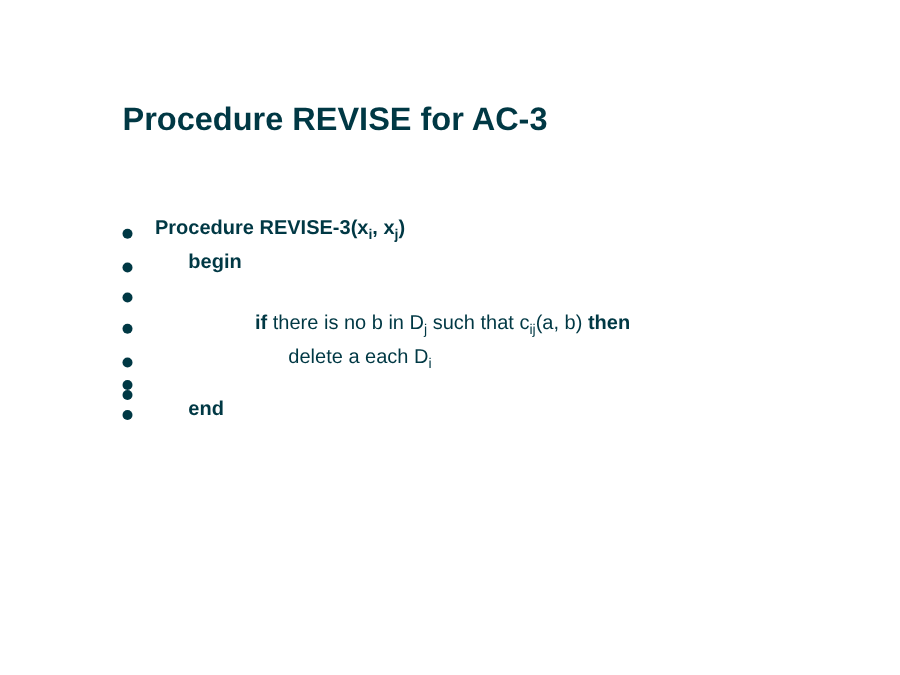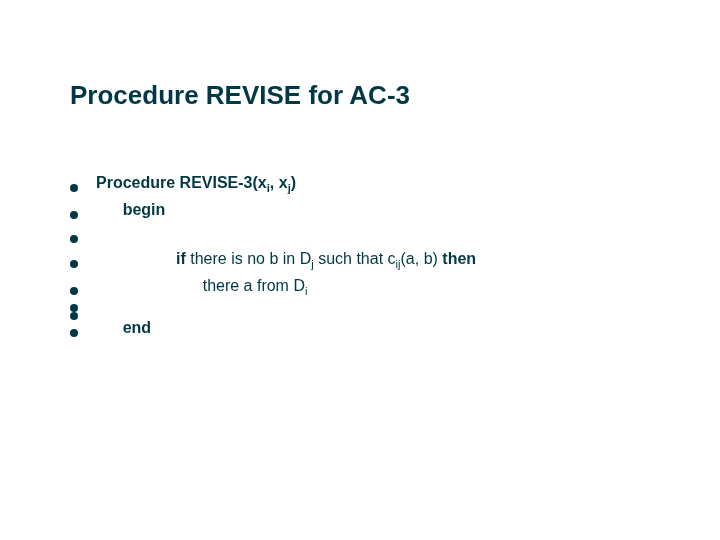--- a/index.html
+++ b/index.html
@@ -9,21 +9,21 @@
     height: 540px;
     background: #ffffff;
     font-family: Arial, Helvetica, sans-serif;
     color: #003844;
   }
   .slide {
     position: relative;
     width: 632px;
     height: 540px;
     box-sizing: border-box;
-    padding: 80px 70px 0 70px;
+    padding: 80px 70px 0 98px;
   }
   .title {
     font-size: 26px;
     font-weight: bold;
     color: #003844;
     margin-bottom: 60px;
   }
   .content {
     font-size: 16px;
     line-height: 1.55;
@@ -70,21 +70,21 @@
       <div class="line">
         <span class="bullet"></span>
         <span class="text"><span>            </span></span>
       </div>
       <div class="line">
         <span class="bullet"></span>
         <span class="text"><span>                  </span><span class="bold">if</span><span> there is no b in D</span><sub>j</sub><span> such that c</span><sub>ij</sub><span>(a, b) </span><span class="bold">then</span></span>
       </div>
       <div class="line">
         <span class="bullet"></span>
-        <span class="text"><span>                        </span><span>there a from D</span><sub>i</sub></span>
+        <span class="text"><span>                        </span><span>delete a each D</span><sub>i</sub></span>
       </div>
       <div class="line">
         <span class="bullet"></span>
       </div>
       <div class="line">
         <span class="bullet"></span>
       </div>
       <div class="line">
         <span class="bullet"></span>
         <span class="text"><span>      </span><span class="bold">end</span></span>

